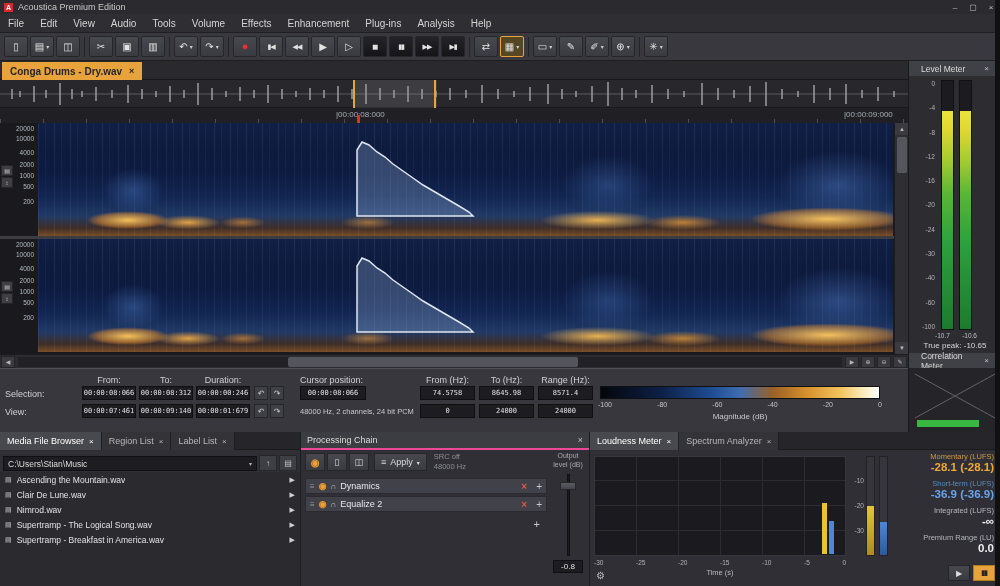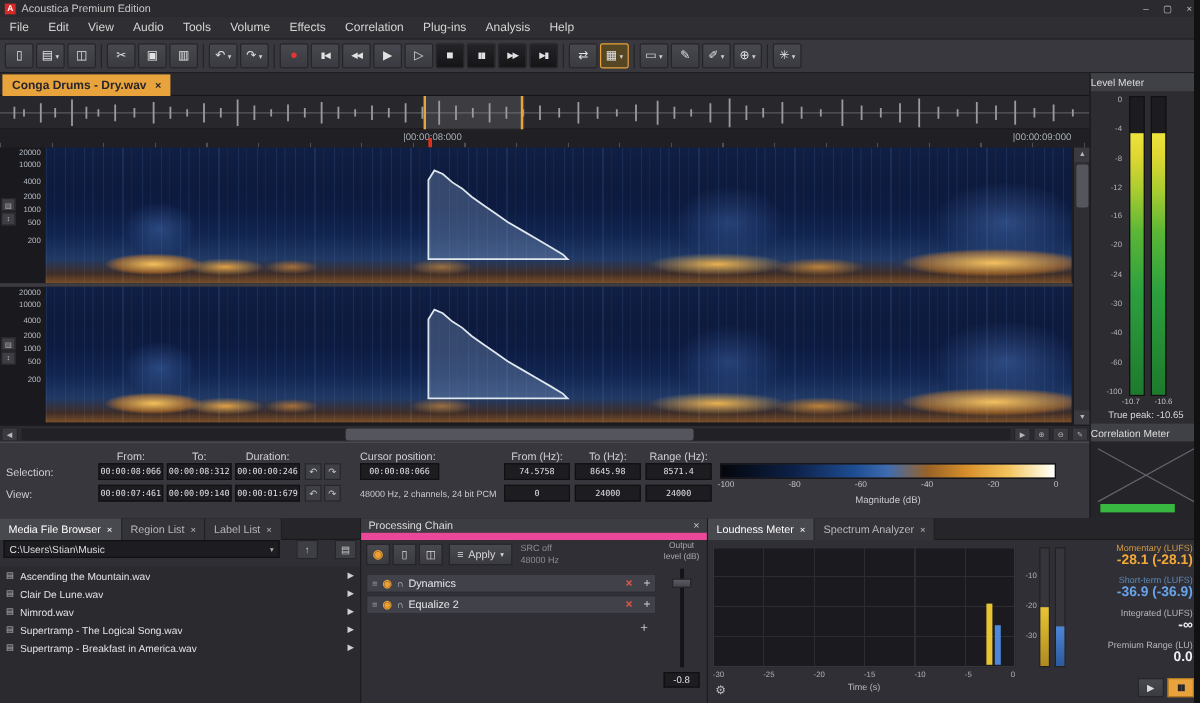--- a/index.html
+++ b/index.html
@@ -88,21 +88,21 @@
   .il{position:absolute;color:#cfcfd4;font-size:9px;}
   .ih{position:absolute;color:#cfcfd4;font-size:9px;text-align:center;}
   .ibox{position:absolute;height:14px;background:#1d1d21;border:1px solid #101013;color:#e0e0e4;font-size:7px;display:flex;align-items:center;justify-content:center;font-family:"DejaVu Sans Mono",monospace;}
   .minibtn{position:absolute;width:14px;height:14px;background:#3f3f46;border:1px solid #26262a;color:#c8c8c8;font-size:8px;display:flex;align-items:center;justify-content:center;}
   .cbar{position:absolute;left:600px;top:17px;width:280px;height:13px;border:1px solid #101013;background:linear-gradient(90deg,#04060b,#0d2148 22%,#1e4d94 40%,#3f6cb0 50%,#9a6226 62%,#d8902c 74%,#f2c35c 86%,#fdf2cf 96%,#fff);}
   .cticks{position:absolute;left:598px;top:32px;width:284px;display:flex;justify-content:space-between;font-size:7px;color:#c4c4ca;}
   .clabel{position:absolute;left:600px;top:43px;width:280px;text-align:center;font-size:8px;color:#c8c8ce;}
 
   
   .rpanel{position:absolute;left:908px;top:61px;width:92px;height:371px;background:#2c2c31;border-left:1px solid #1a1a1d;}
-  .phead{position:absolute;left:0;width:92px;height:15px;background:#404047;display:flex;align-items:center;font-size:8.5px;color:#dcdcdc;padding:0 0;}
+  .phead{position:absolute;left:0;width:92px;height:15px;background:#404047;display:flex;align-items:center;font-size:8.5px;color:#dcdcdc;padding:0 12px;}
   .phead .x{margin-left:auto;font-size:8px;color:#c0c0c0;}
   .ph1{top:0;} .ph2{top:292px;}
   .mticks{position:absolute;left:2px;top:19px;width:24px;height:250px;display:flex;flex-direction:column;justify-content:space-between;}
   .mticks span{font-size:6.5px;color:#b4b4ba;text-align:right;}
   .mbar{position:absolute;top:19px;width:13px;height:250px;background:#1c1c20;border:1px solid #111;}
   .mbar.l{left:32px;} .mbar.r{left:50px;}
   .mfill{position:absolute;bottom:0;left:0;width:100%;height:88%;background:linear-gradient(to top,#1d7a2d 0%,#2da03e 40%,#5ab636 62%,#a8cc30 78%,#e2d832 92%,#ecE23c 100%);}
   .mpeaks{position:absolute;left:26px;top:271px;width:42px;display:flex;justify-content:space-between;font-size:6.5px;color:#c0c0c6;}
   .truepeak{position:absolute;left:0;top:280px;width:92px;text-align:center;font-size:8px;color:#d6d6da;}
   .corrbody{position:absolute;left:0;top:307px;width:92px;height:64px;background:#242429;}
@@ -110,25 +110,25 @@
   
   .bottom{position:absolute;left:0;top:432px;width:1000px;height:154px;background:#1d1d20;}
   .bpanel{position:absolute;top:0;height:154px;background:#2f2f35;}
   .media{left:0;width:300px;}
   .chain{left:301px;width:288px;}
   .loud{left:590px;width:410px;}
   .ptabs{height:18px;background:#26262a;display:flex;border-bottom:1px solid #1a1a1d;}
   .ptab{display:inline-flex;align-items:center;gap:5px;padding:0 7px;font-size:9px;color:#b6b6bc;background:#333338;border-right:1px solid #202024;height:18px;}
   .ptabs .ptab:nth-of-type(1){background:#48484f;color:#fff;}
   .ptab .x{font-size:8px;}
-  .panelhead{height:18px;background:#3c3c43;display:flex;align-items:center;font-size:9px;color:#dcdcdc;padding:0 6px;border-bottom:6px solid #ec4899;}
+  .panelhead{height:18px;background:#3c3c43;display:flex;align-items:center;font-size:9px;color:#dcdcdc;padding:0 6px;border-bottom:2px solid #ec4899;}
   .panelhead .x{margin-left:auto;font-size:9px;color:#c0c0c0;}
 
   
-  .pathrow{position:absolute;left:0;top:18px;width:300px;height:21px;display:flex;align-items:flex-start;padding:0 3px;gap:14px;}
+  .pathrow{position:absolute;left:0;top:18px;width:300px;height:21px;display:flex;align-items:flex-end;padding:0 3px;gap:2px;}
   .combo{flex:1;height:15px;background:#1d1d21;border:1px solid #101013;font-size:8.5px;color:#dcdcdc;display:flex;align-items:center;padding:0 4px;}
   .combo .dd{margin-left:auto;font-size:6px;color:#b0b0b0;}
   .sqbtn{width:18px;height:16px;background:#3e3e45;border:1px solid #26262a;color:#c8c8c8;font-size:8px;display:flex;align-items:center;justify-content:center;flex:none;}
   .filelist{position:absolute;left:0;top:40px;width:300px;height:114px;background:#2a2a2f;}
   .frow{display:flex;align-items:center;height:15px;padding:0 5px;gap:5px;font-size:8.5px;color:#e2e2e6;}
   .frow .fi{font-size:7px;color:#b8b8be;}
   .frow .fn{white-space:nowrap;overflow:hidden;}
   .frow .pl{margin-left:auto;font-size:7px;color:#cfcfd4;}
 
   
@@ -196,21 +196,21 @@
 
   <div class="menubar">
 
   <span class="menu-item">File</span>
       <span class="menu-item">Edit</span>
       <span class="menu-item">View</span>
       <span class="menu-item">Audio</span>
       <span class="menu-item">Tools</span>
       <span class="menu-item">Volume</span>
       <span class="menu-item">Effects</span>
-      <span class="menu-item">Correlation</span>
+      <span class="menu-item">Enhancement</span>
       <span class="menu-item">Plug-ins</span>
       <span class="menu-item">Analysis</span>
       <span class="menu-item">Help</span>
     </div>
 
   <div class="toolbar">
     <button class="tb">
         <span class="g">▯</span>
       </button>
     <button class="tb">

